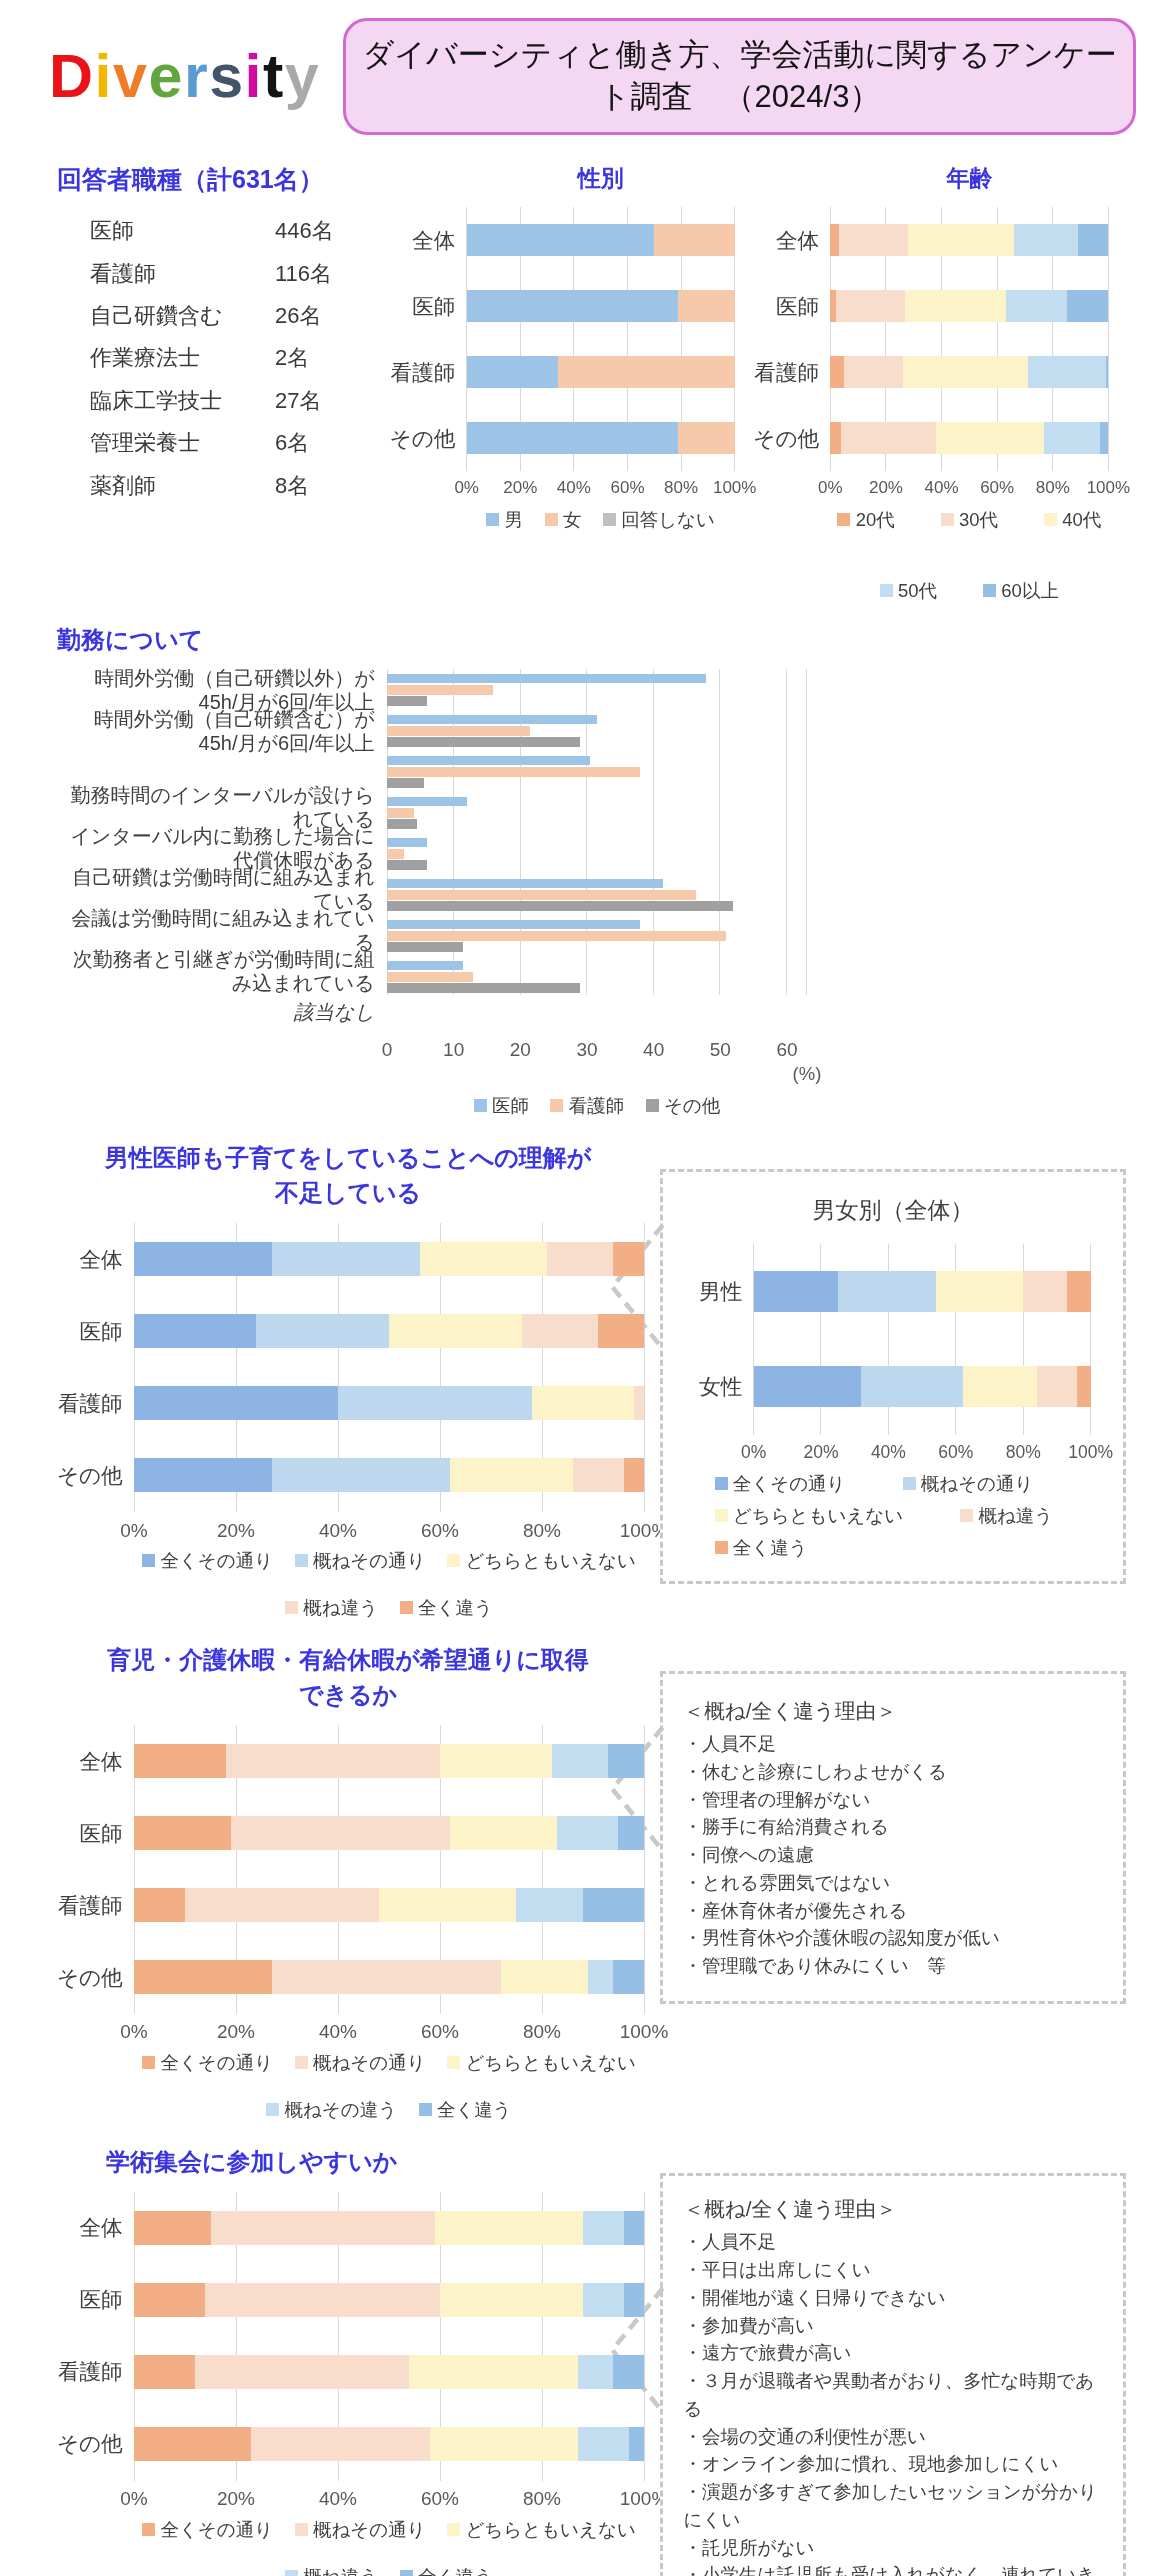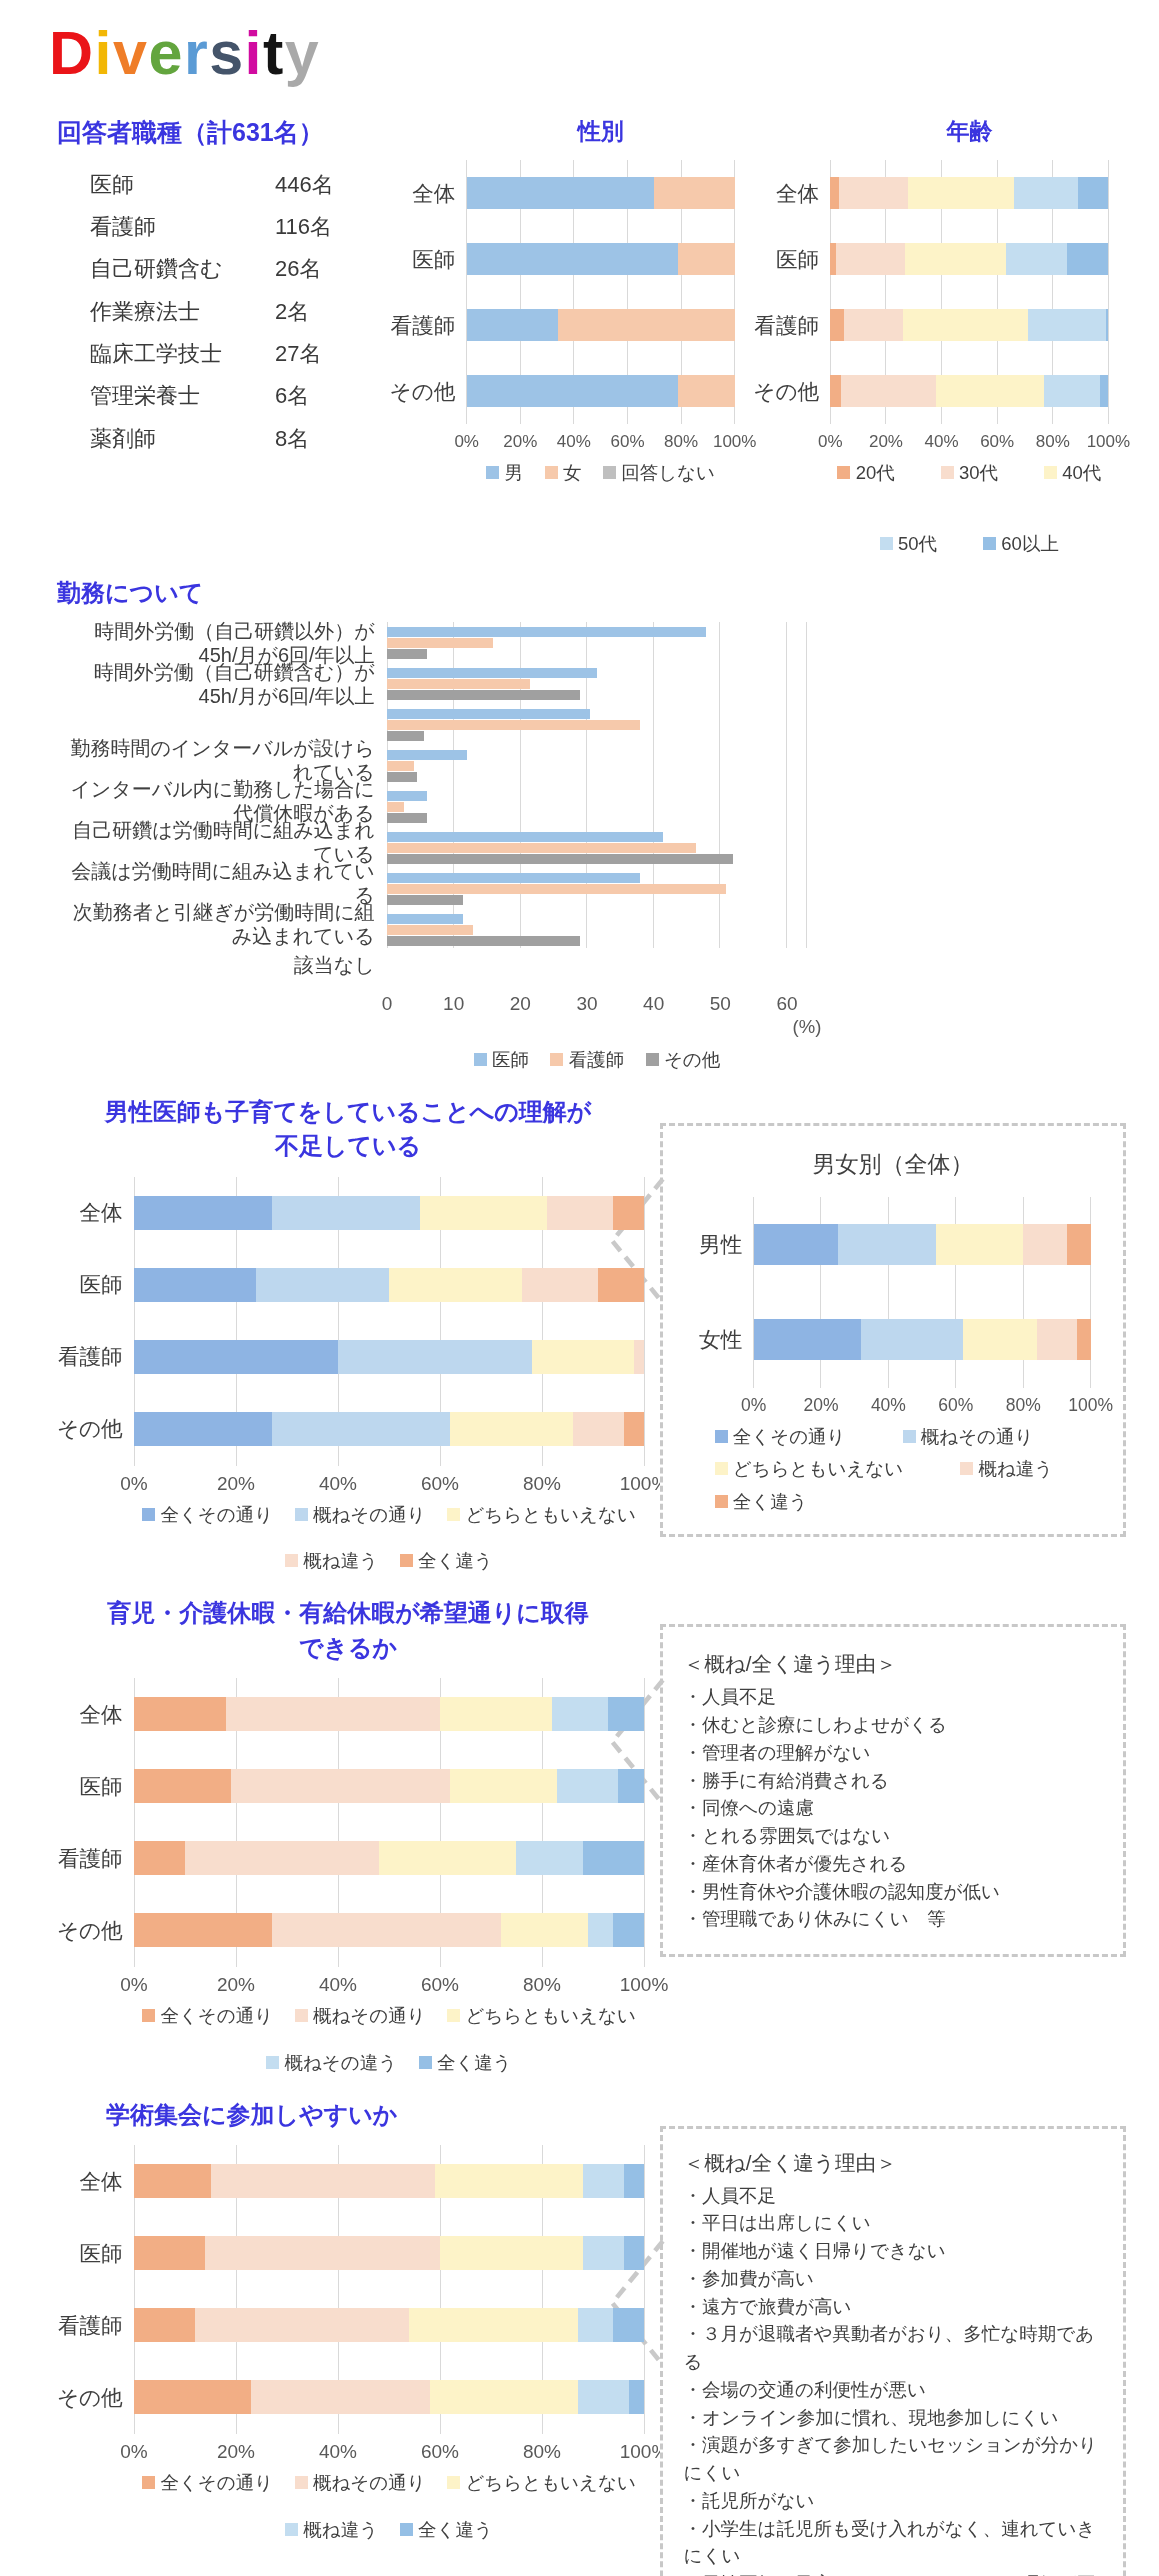--- a/index.html
+++ b/index.html
@@ -58,20 +58,23 @@
   .bullets .bullet{font-size:18.5px;color:#3f3f3f;line-height:1.5;}
   .chev{position:absolute;left:-58px;top:49px;}
 </style>
 </head>
 <body>
 
 <div class="page">
 
   <header class="hdr">
     <div class="logo" id="logo"><span style="color: rgb(234, 20, 24);">D</span><span style="color: rgb(242, 183, 5);">i</span><span style="color: rgb(239, 125, 40);">v</span><span style="color: rgb(99, 165, 62);">e</span><span style="color: rgb(91, 155, 213);">r</span><span style="color: rgb(68, 84, 106);">s</span><span style="color: rgb(209, 11, 160);">i</span><span style="color: rgb(20, 20, 20);">t</span><span style="color: rgb(169, 169, 169);">y</span></div>
+    <div class="title-box">
+      <span>ダイバーシティと働き方、学会活動に関するアンケート調査　（2024/3）</span>
+    </div>
   </header>
 
   <section class="rowB">
     <div class="resp">
       <h2 class="h-blue">回答者職種（計631名）</h2>
       <div class="resp-rows">
           <div class="resp-row">
             <span class="job">医師</span>
             <span class="cnt">446名</span>
           </div>
@@ -272,21 +275,21 @@
     <div>
         <div class="gp" style="grid-template-columns: 330px 420px;">
           <div class="labels">
             <div class="lab" style="height: 41px;">時間外労働（自己研鑽以外）が45h/月が6回/年以上</div>
             <div class="lab" style="height: 41px;">時間外労働（自己研鑽含む）が45h/月が6回/年以上</div>
             <div class="lab" style="height: 41px; margin-top: 35px;">勤務時間のインターバルが設けられている</div>
             <div class="lab" style="height: 41px;">インターバル内に勤務した場合に代償休暇がある</div>
             <div class="lab" style="height: 41px;">自己研鑽は労働時間に組み込まれている</div>
             <div class="lab" style="height: 41px;">会議は労働時間に組み込まれている</div>
             <div class="lab" style="height: 41px;">次勤務者と引継ぎが労働時間に組み込まれている</div>
-            <div class="lab" style="height: 41px;">該当なし</div>
+            <div class="lab" style="height: 41px; font-style: italic;">該当なし</div>
           </div>
           <div class="plot" style="height: 326px; border-right: 1px solid rgb(217, 217, 217);">
             <div class="gl" style="left: calc(0% - 0.5px);"></div>
             <div class="gl" style="left: calc(15.873% - 0.5px);"></div>
             <div class="gl" style="left: calc(31.746% - 0.5px);"></div>
             <div class="gl" style="left: calc(47.619% - 0.5px);"></div>
             <div class="gl" style="left: calc(63.4921% - 0.5px);"></div>
             <div class="gl" style="left: calc(79.3651% - 0.5px);"></div>
             <div class="gl" style="left: calc(95.2381% - 0.5px);"></div>
             <div class="rows">

